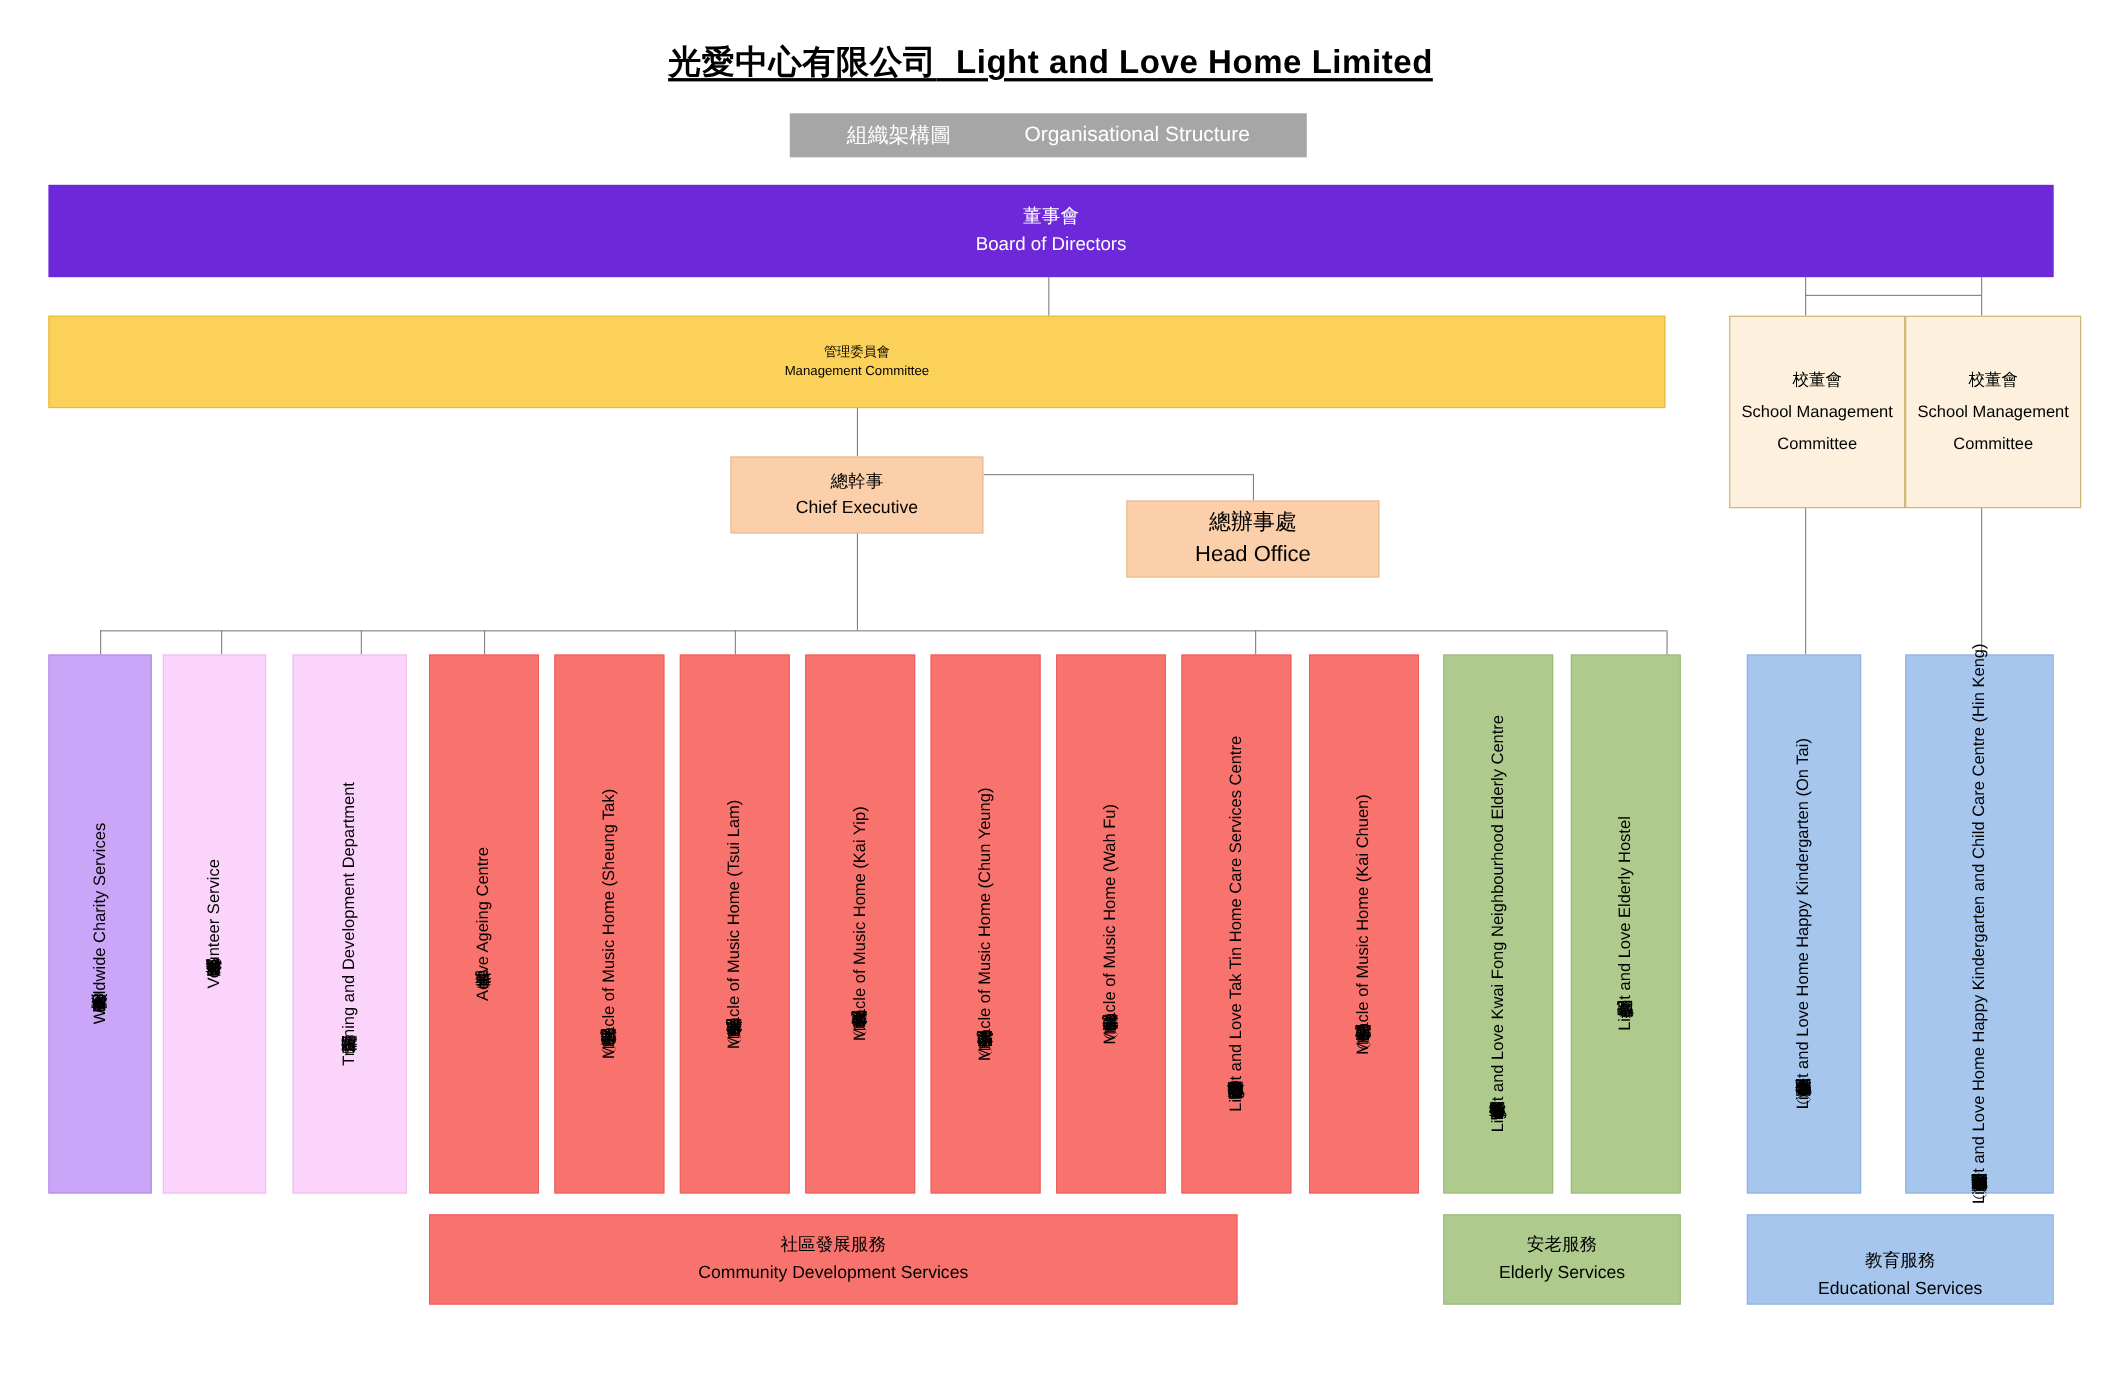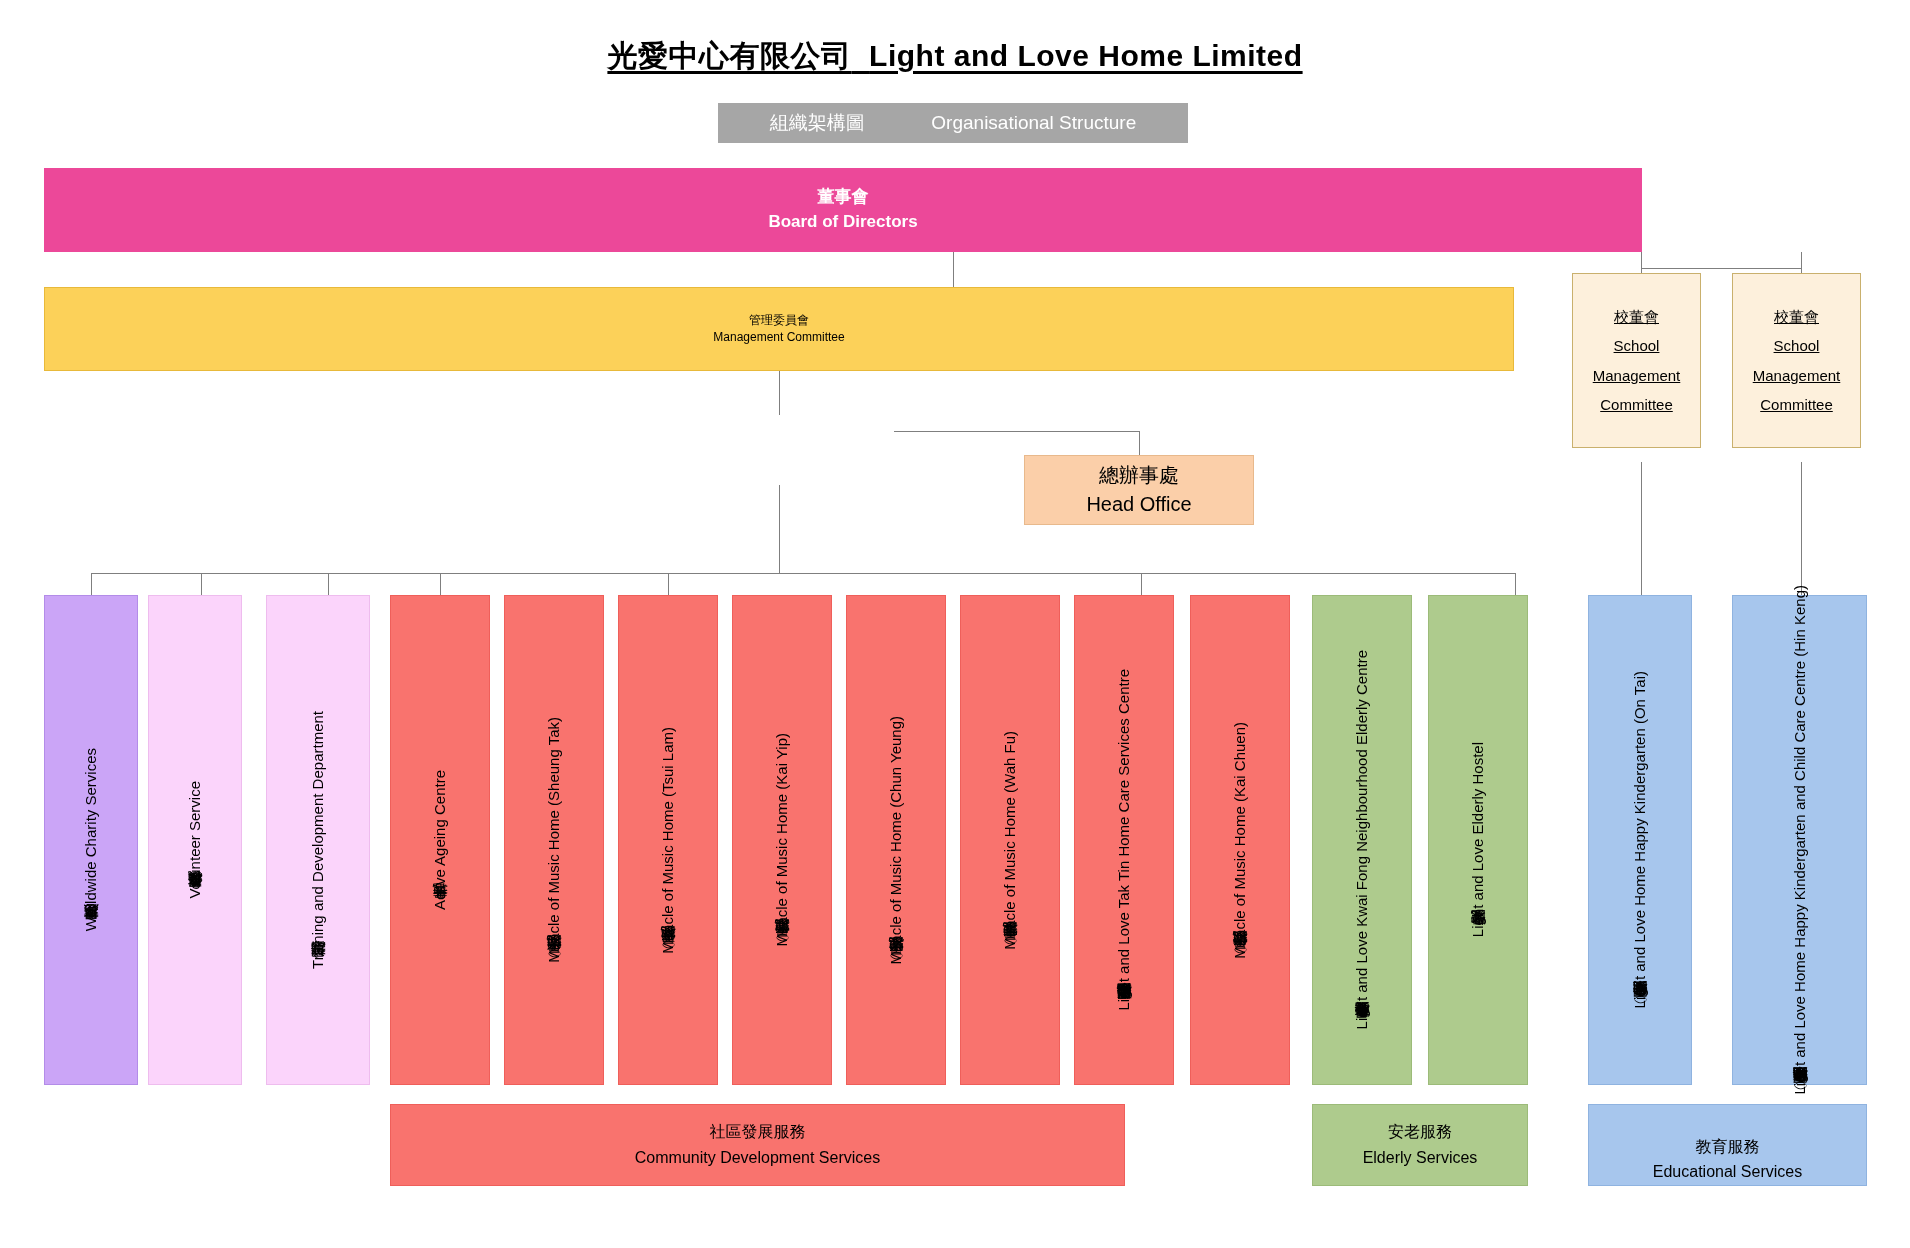--- a/index.html
+++ b/index.html
@@ -57,40 +57,38 @@
     flex-direction: column;
     align-items: center;
     justify-content: center;
     text-align: center;
     line-height: 1.45;
   }
   .box .zh { display: block; }
   .box .en { display: block; }
 
   .board {
-    left: 44px; top: 168px; width: 1598px; height: 84px;
-    background: #ec4899;
+    left: 44px; top: 168px; width: 1823px; height: 84px;
+    background: #6d28d9;
     color: #ffffff;
     font-size: 17px;
-    font-weight: bold;
   }
   .mgmt {
     left: 44px; top: 287px; width: 1470px; height: 84px;
     background: #fcd159;
     border: 1px solid #e8b93a;
     color: #000000;
     font-size: 12px;
   }
   .smc {
-    top: 273px; width: 129px; height: 175px;
+    top: 287px; width: 160px; height: 175px;
     background: #fdf0dc;
     border: 1px solid #c9b06d;
     font-size: 15px;
     line-height: 1.95;
-    text-decoration: underline;
   }
   .smc1 { left: 1572px; }
   .smc2 { left: 1732px; }
 
   .chief {
     left: 664px; top: 415px; width: 230px; height: 70px;
     background: #fbcfa9;
     border: 1px solid #e8b98c;
     font-size: 16px;
   }
@@ -187,20 +185,24 @@
   <div class="box smc smc2">
     <span class="zh">校董會</span>
     <span class="en">School Management Committee</span>
   </div>
 
   <div class="ln lnv" style="left:779px; top:371px; height:44px;"></div>
 
   <div class="ln lnh" style="left:894px; top:431px; width:245px;"></div>
   <div class="ln lnv" style="left:1139px; top:431px; height:24px;"></div>
 
+  <div class="box chief">
+    <span class="zh">總幹事</span>
+    <span class="en">Chief Executive</span>
+  </div>
 
   <div class="box headoffice">
     <span class="zh">總辦事處</span>
     <span class="en">Head Office</span>
   </div>
 
   <div class="ln lnv" style="left:779px; top:485px; height:88px;"></div>
 
   <div class="ln lnh" style="left:201px; top:573px; width:1314px;"></div>
 

